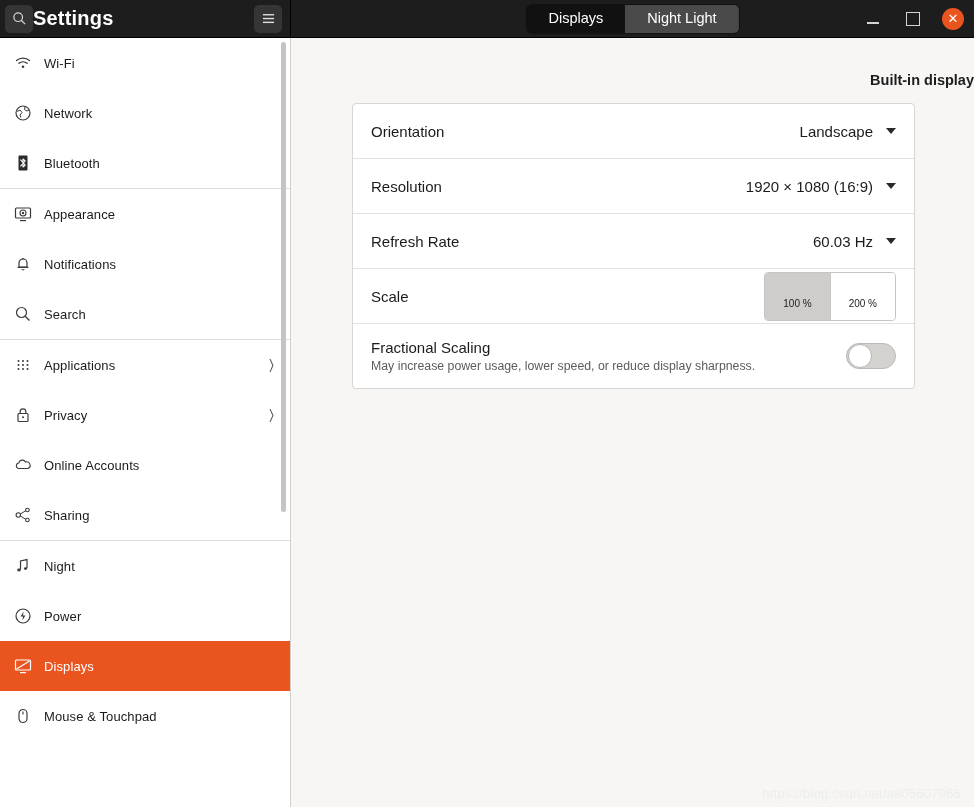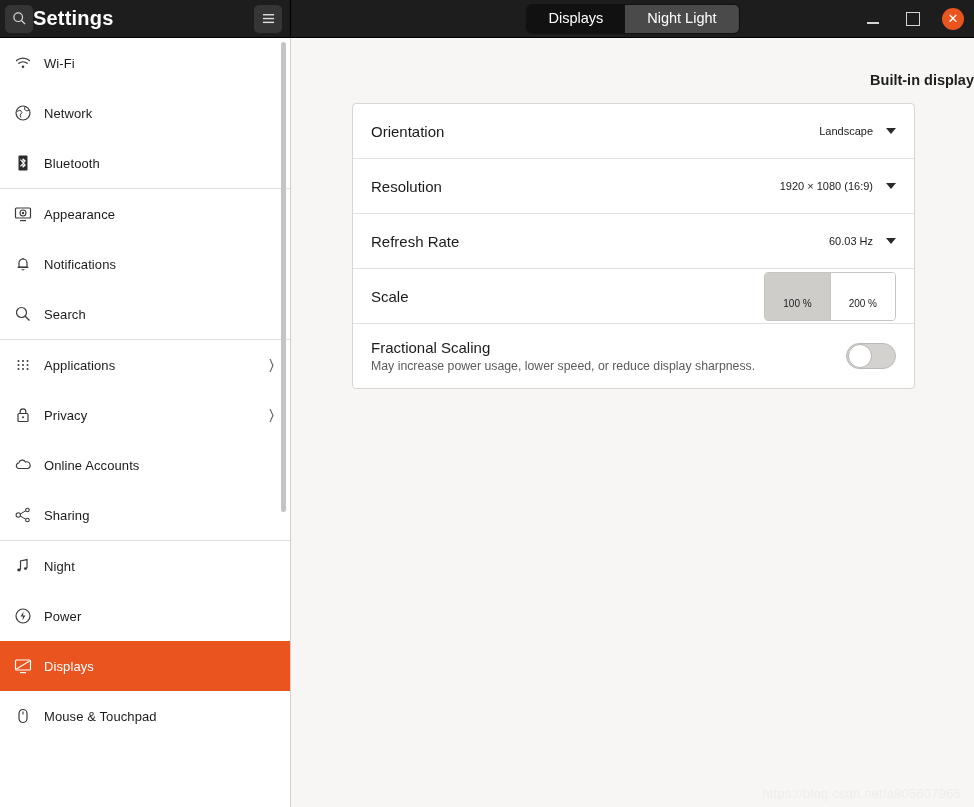--- a/index.html
+++ b/index.html
@@ -181,21 +181,21 @@
     min-height: 55px;
     border-bottom: 1px solid #e3e1df;
   }
   .row:last-child { border-bottom: none; }
   .row-label {
     font-size: 15px;
     color: #1b1b1b;
     flex: 1;
   }
   .row-value {
-    font-size: 11px;
+    font-size: 15px;
     color: #1b1b1b;
     display: flex; align-items: center; gap: 13px;
   }
   .caret {
     width: 0; height: 0;
     border-left: 5px solid transparent;
     border-right: 5px solid transparent;
     border-top: 6px solid #2a2a2a;
   }
 

